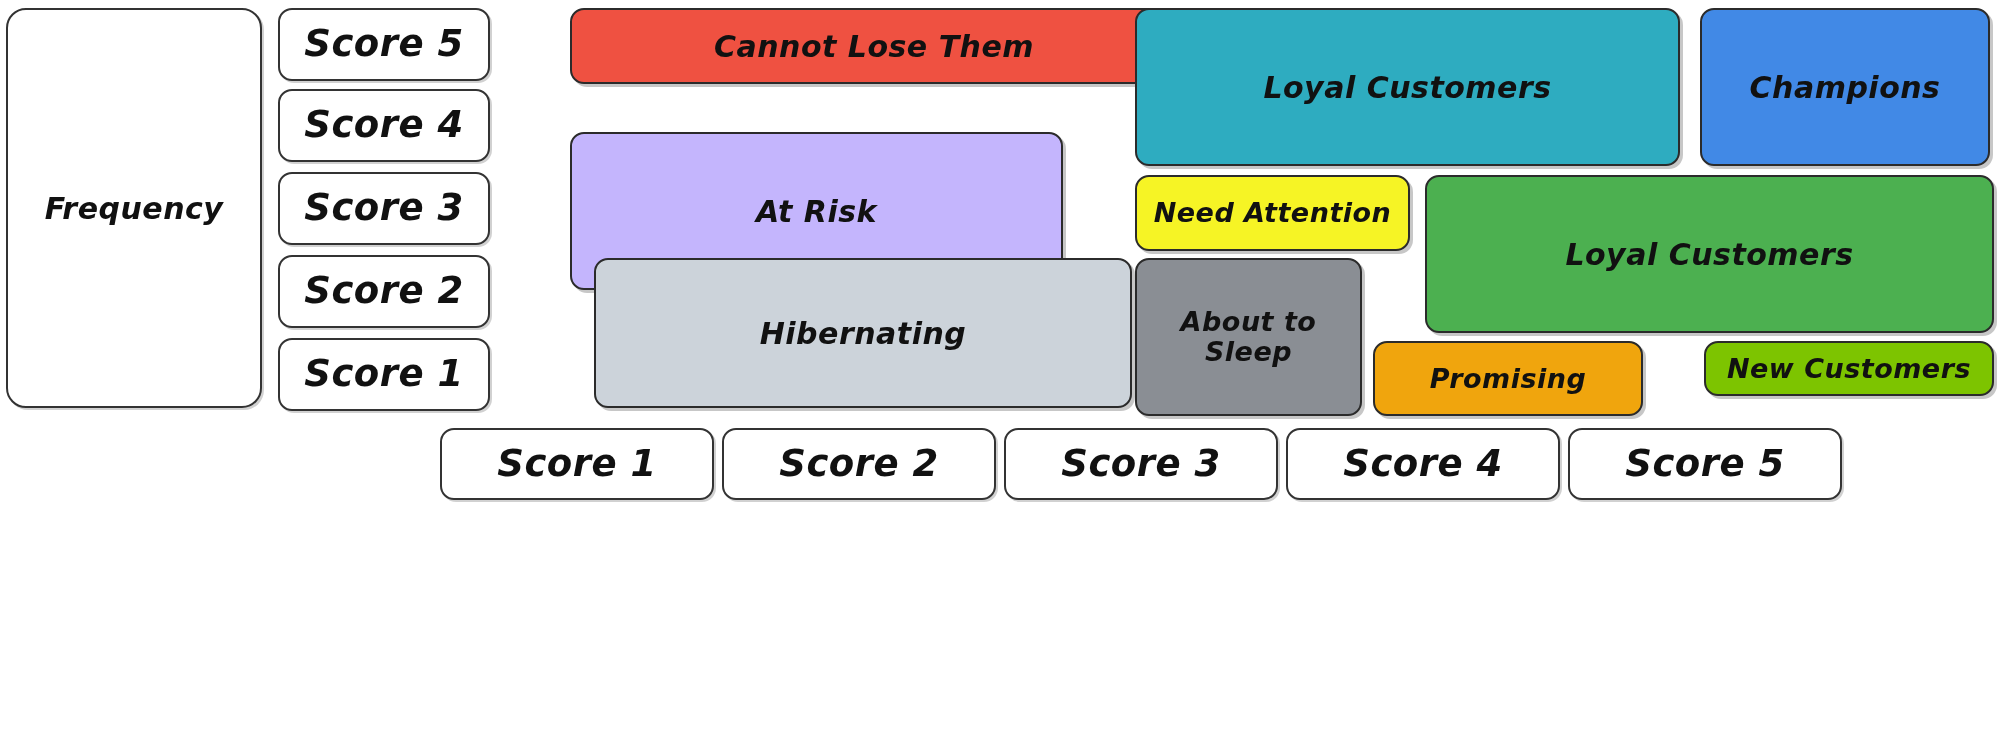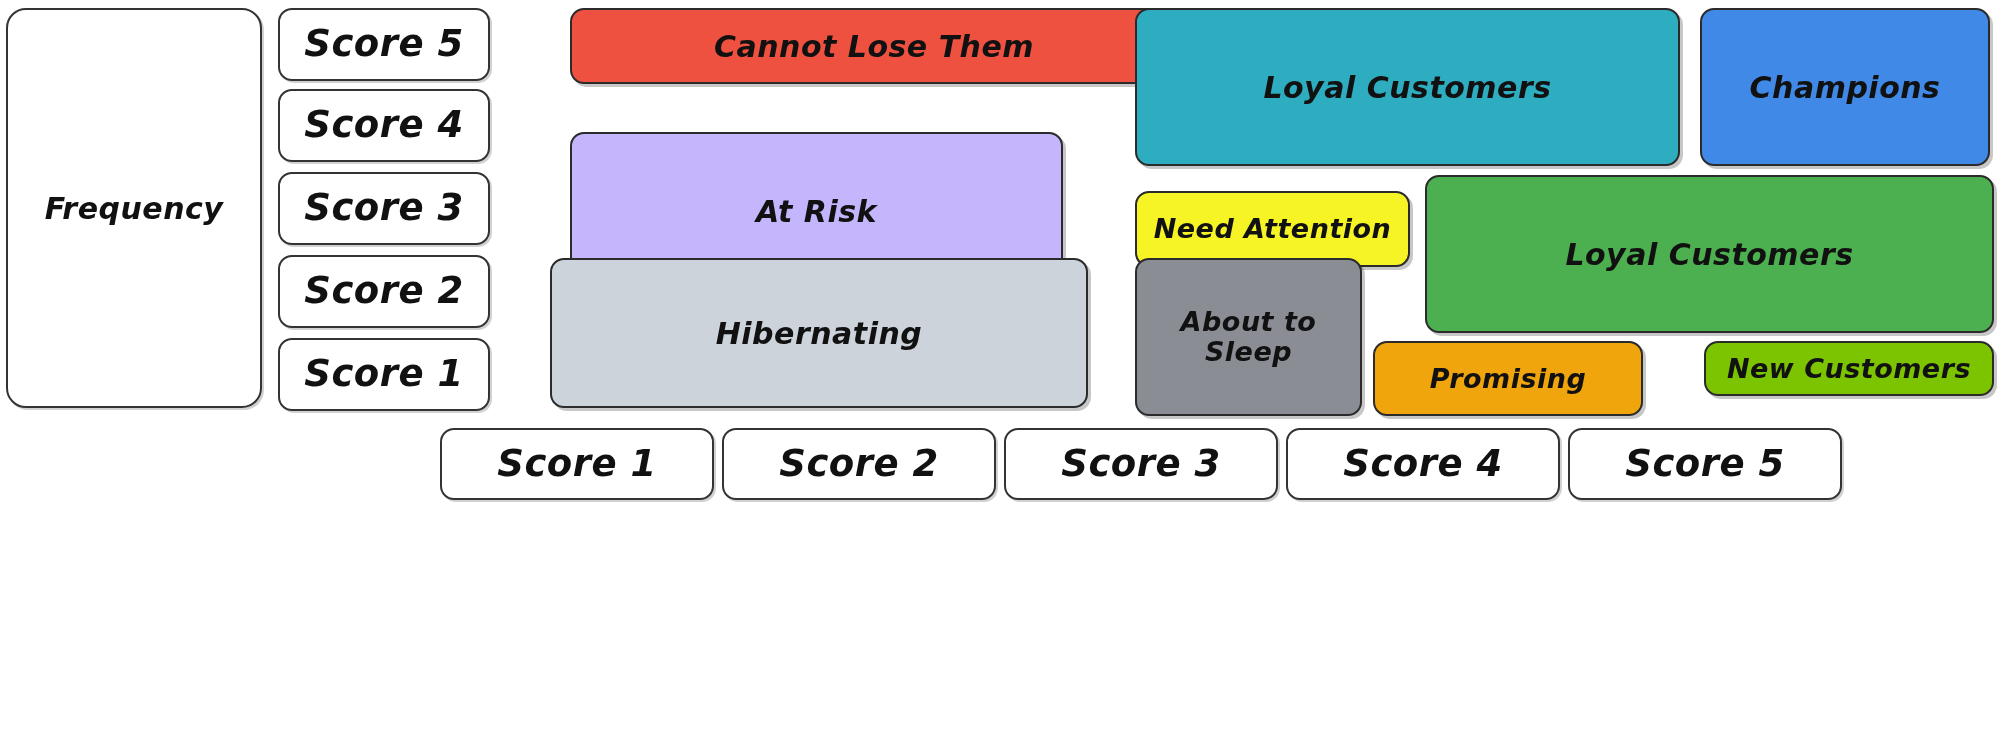--- a/index.html
+++ b/index.html
@@ -78,27 +78,27 @@
   <div class="cell plain label-score" style="left:278px; top:172px; width:212px; height:73px;">Score 3</div>
 
   <div class="cell plain label-score" style="left:278px; top:255px; width:212px; height:73px;">Score 2</div>
 
   <div class="cell plain label-score" style="left:278px; top:338px; width:212px; height:73px;">Score 1</div>
 
   <div class="cell label-seg" style="left:570px; top:8px; width:608px; height:76px; background:#ef5141;">Cannot Lose Them</div>
 
   <div class="cell label-seg" style="left:570px; top:92px; width:493px; height:158px; background:#c4b5fd;margin-top:40px;">At Risk</div>
 
-  <div class="cell label-seg" style="left:550px; top:258px; width:538px; height:150px; background:#ccd3da;">Hibernating</div>
+  <div class="cell label-seg" style="left:594px; top:258px; width:538px; height:150px; background:#ccd3da;">Hibernating</div>
 
   <div class="cell label-seg" style="left:1135px; top:8px; width:545px; height:158px; background:#2eacc0;">Loyal Customers</div>
 
   <div class="cell label-seg" style="left:1700px; top:8px; width:290px; height:158px; background:#4189e6;">Champions</div>
 
-  <div class="cell label-seg-sm" style="left:1135px; top:191px; width:275px; height:76px; background:#f6f425;">Need Attention</div>
+  <div class="cell label-seg-sm" style="left:1135px; top:175px; width:275px; height:76px; background:#f6f425;">Need Attention</div>
 
   <div class="cell label-seg" style="left:1425px; top:175px; width:569px; height:158px; background:#4cb050;">Loyal Customers</div>
 
   <div class="cell label-seg-sm" style="left:1135px; top:258px; width:227px; height:158px; background:#8a8e94;">About to Sleep</div>
 
   <div class="cell label-seg-sm" style="left:1373px; top:341px; width:270px; height:75px; background:#f0a50d;">Promising</div>
 
   <div class="cell label-seg-sm" style="left:1704px; top:341px; width:290px; height:55px; background:#7dc400;">New Customers</div>
 
   <div class="cell plain label-score" style="left:440px; top:428px; width:274px; height:72px;">Score 1</div>

